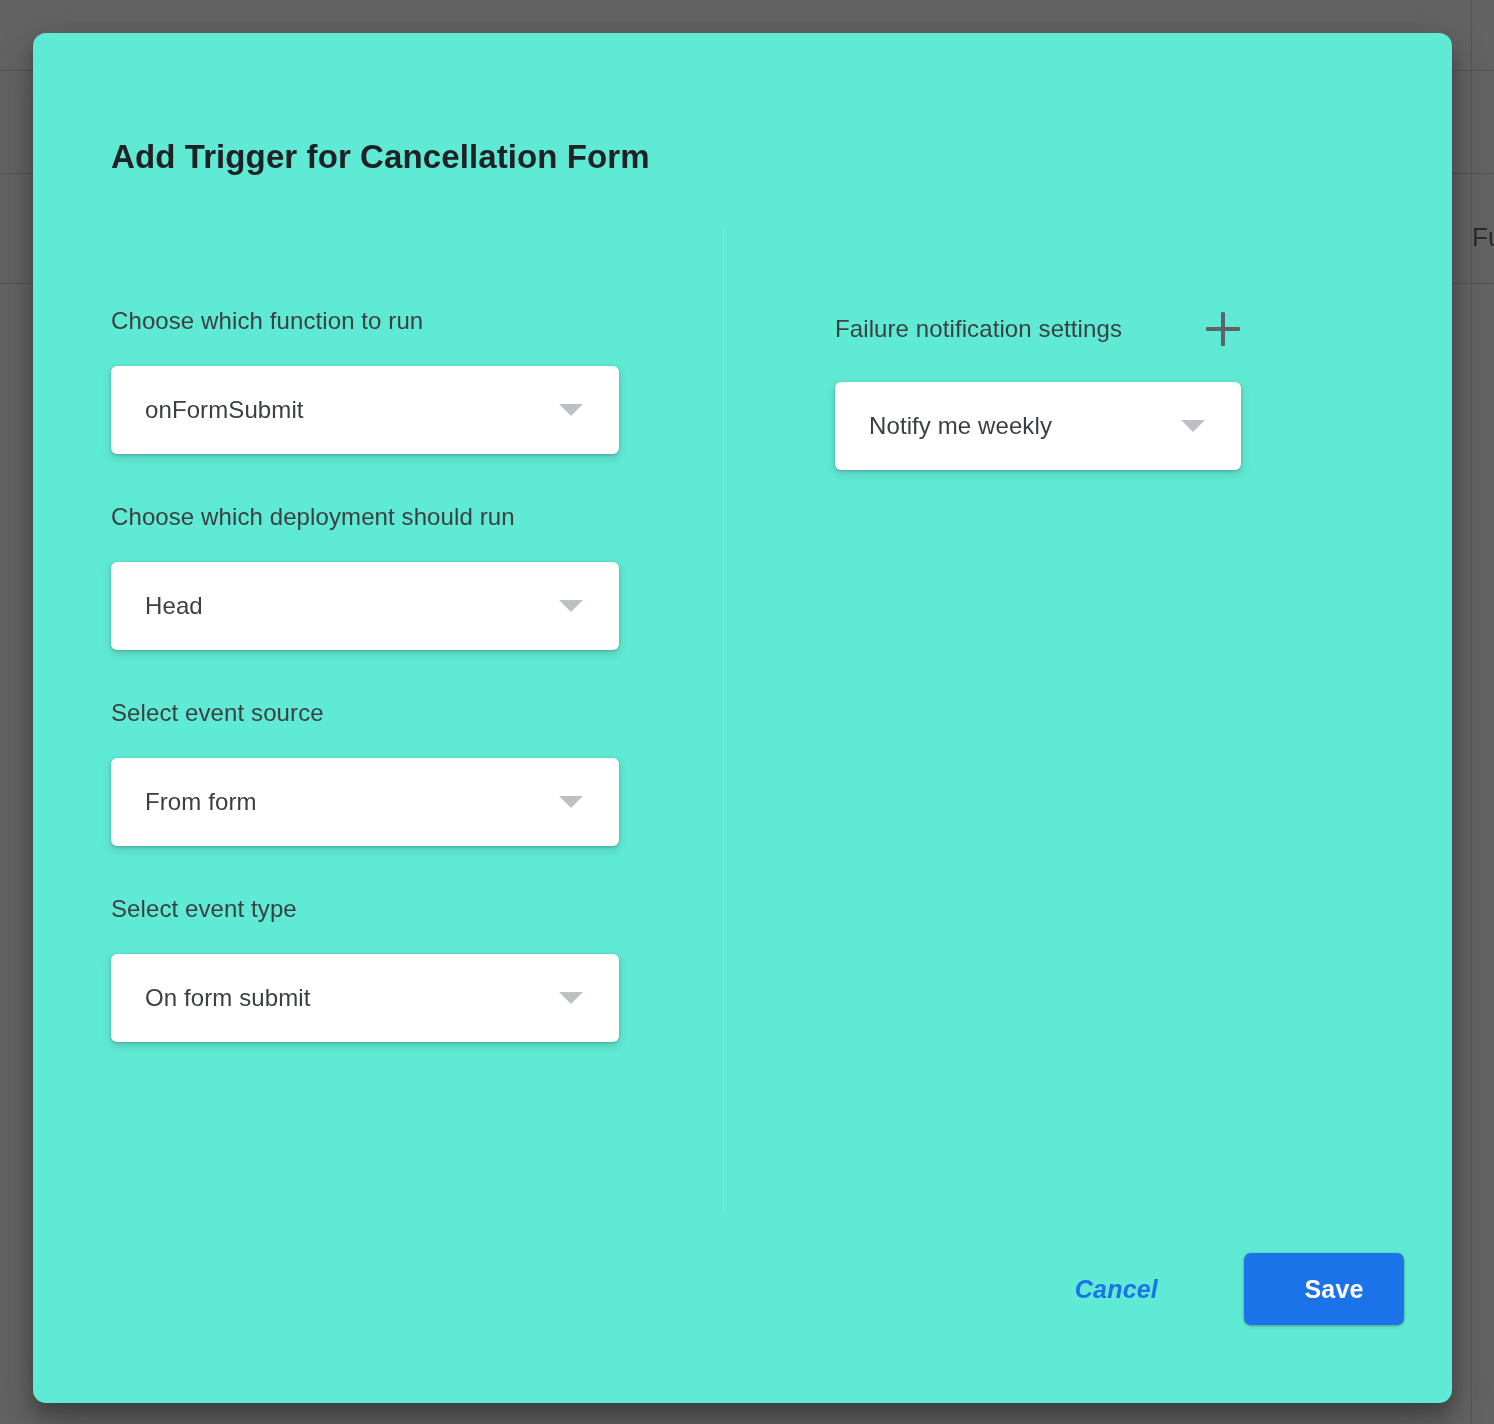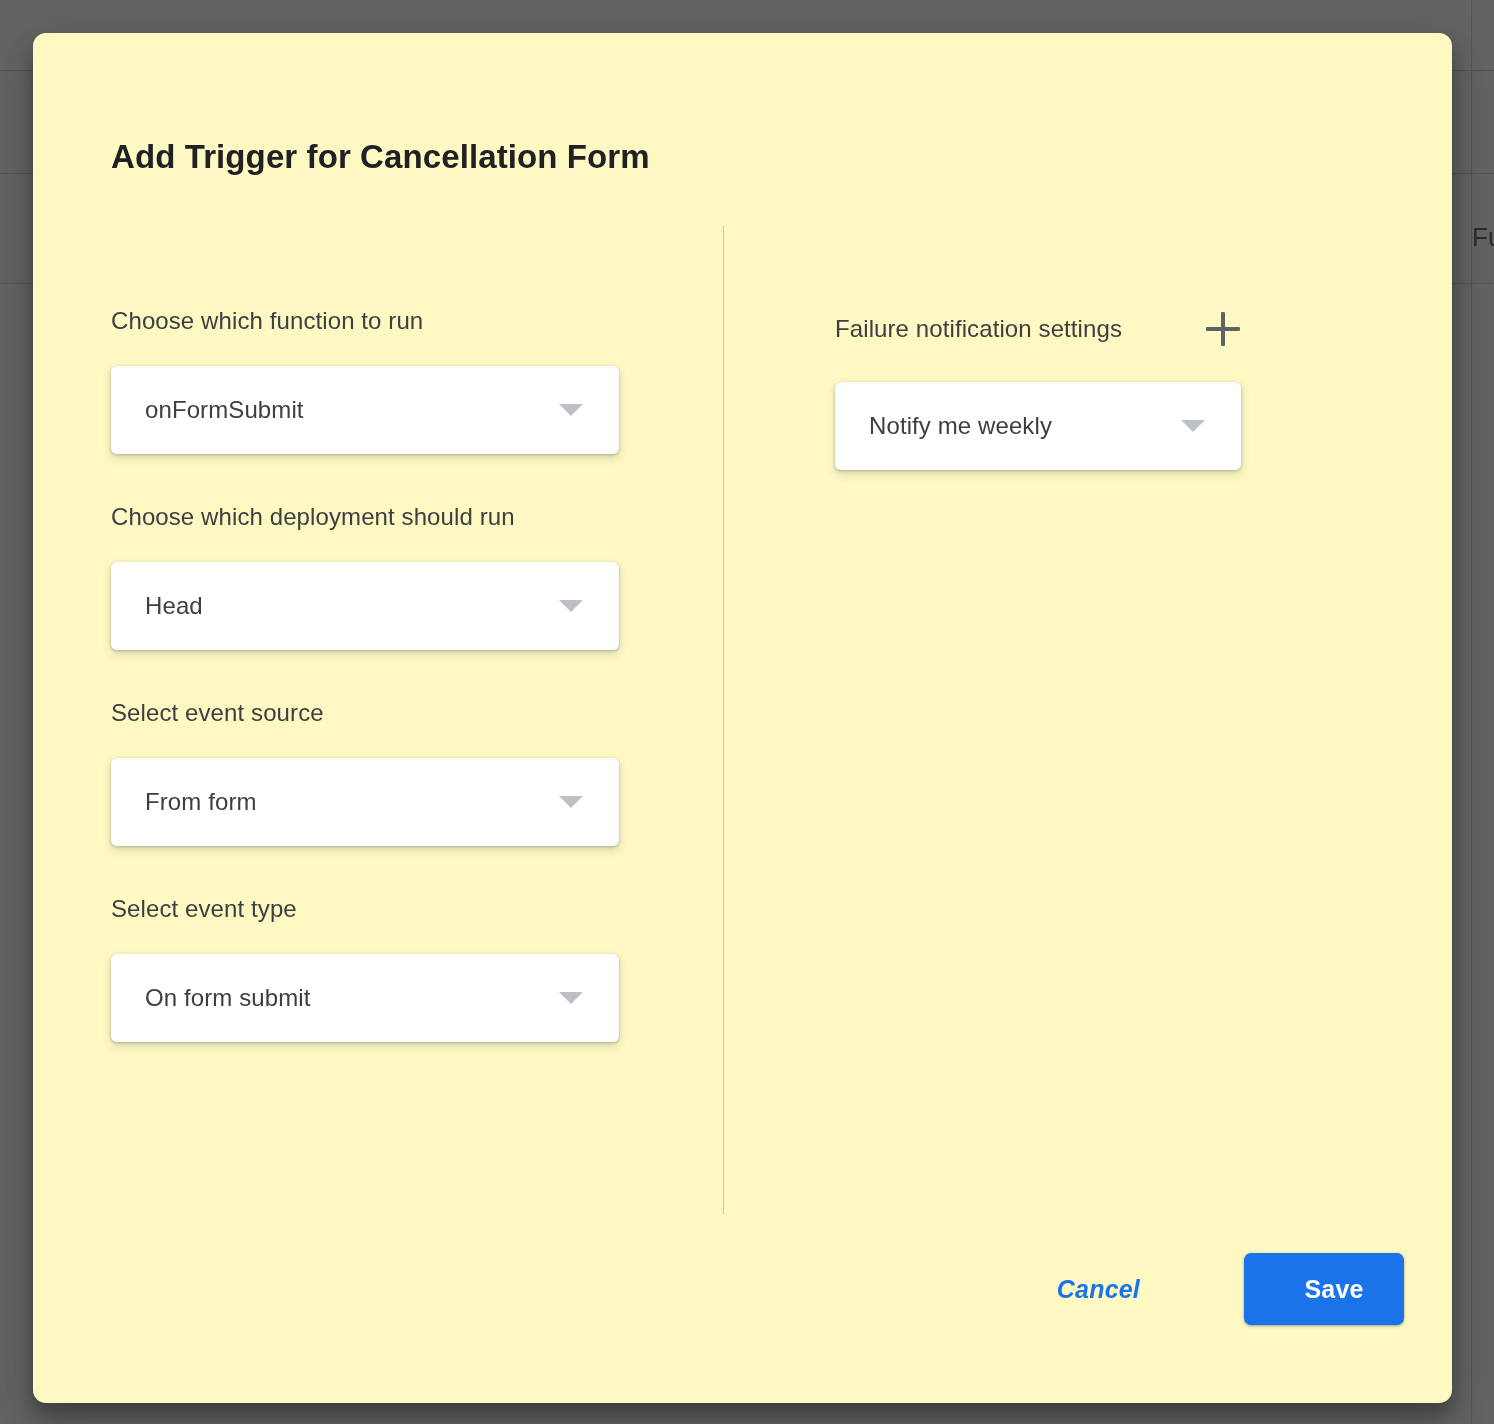--- a/index.html
+++ b/index.html
@@ -43,21 +43,21 @@
     white-space: nowrap;
   }
 
   
   #modal {
     position: absolute;
     left: 33px;
     top: 33px;
     width: 1419px;
     height: 1370px;
-    background: #fef9c3;
+    background: #5eead4;
     border-radius: 13px;
     box-shadow: 0 11px 15px rgba(0,0,0,.20),
                 0 24px 38px rgba(0,0,0,.14),
                 0 9px 46px rgba(0,0,0,.12);
     overflow: hidden;
   }
 
   #dialog-title {
     position: absolute;
     left: 78px;
@@ -182,21 +182,21 @@
     letter-spacing: 0.2px;
     padding: 16px 24px;
     background: none;
     border: none;
     border-radius: 6px;
     cursor: pointer;
     font-family: "Liberation Sans", sans-serif;
     font-style: italic;
   }
   #save-button {
-    margin-left: 80px;
+    margin-left: 62px;
     font-size: 25px;
     font-weight: bold;
     color: #ffffff;
     letter-spacing: 0.2px;
     background: #1a73e8;
     border: none;
     border-radius: 7px;
     width: 160px;
     height: 72px;
     cursor: pointer;

